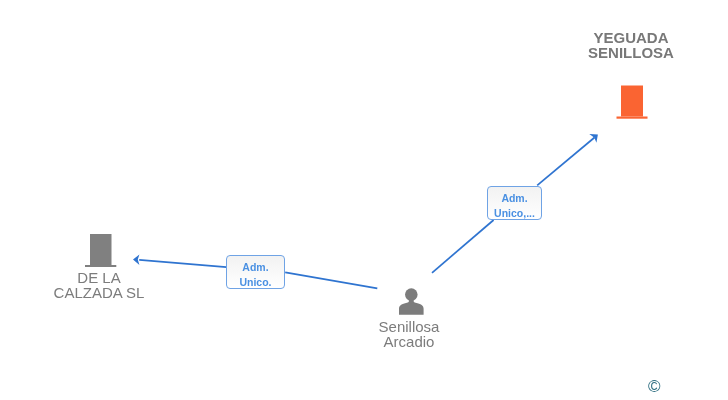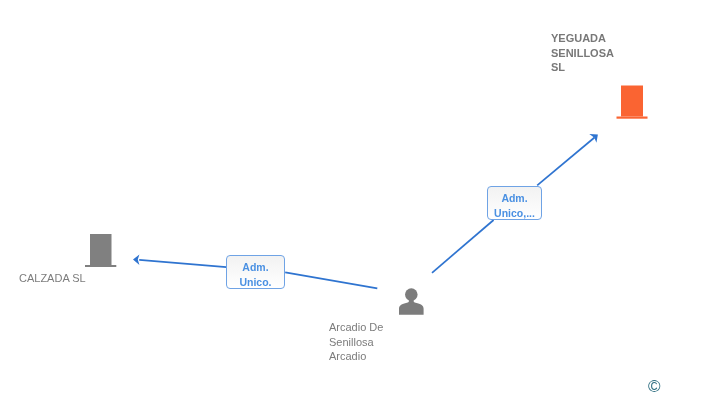--- a/index.html
+++ b/index.html
@@ -2,21 +2,21 @@
 <html><head>
 <meta charset="utf-8">
 <title>Empresia graph</title>
 <style>
   html,body{margin:0;padding:0;}
   body{width:728px;height:400px;background:#ffffff;overflow:hidden;
        font-family:"Liberation Sans",sans-serif;}
   #stage{position:relative;width:728px;height:400px;}
   svg.edges{position:absolute;left:0;top:0;width:728px;height:400px;}
   .node{position:absolute;}
-  .node-label{position:absolute;color:#7c7c7c;font-size:11px;line-height:14.7px;}
+  .node-label{position:absolute;text-align:center;color:#7c7c7c;font-size:15px;line-height:14.7px;}
   .node-label.bold{font-weight:bold;color:#787878;}
   .relbox{position:absolute;border:1.5px solid #6fa3e5;border-radius:4px;
           background:linear-gradient(#f2f2f2,#ffffff);
           color:#4a90e2;font-size:10.5px;font-weight:bold;text-align:center;
           line-height:15px;box-sizing:border-box;}
   .wm{position:absolute;}
 </style>
 </head>
 <body>
 
@@ -32,53 +32,52 @@
 
     <path d="M432 272.8 L493.6 220" stroke="#2f74d0" stroke-width="1.7" fill="none"></path>
 
     <path d="M537.2 185.3 L594.5 137.5" stroke="#2f74d0" stroke-width="1.7" fill="none"></path>
     <path d="M597.9 134.4 L589.3 133.9 L594.4 137.8 L596.4 142.8 Z" fill="#2f74d0"></path>
   </svg>
 
   <div class="node-label bold" style="left:551px;top:31px;width:160px;">
     <div>YEGUADA</div>
     <div>SENILLOSA</div>
-    <div>SL</div>
   </div>
   <div class="node" style="left:614px;top:85px;">
     <svg width="36" height="34" viewBox="0 0 36 34">
       <g fill="#fa6432">
         <rect x="7" y="0.5" width="22" height="31"></rect>
         <rect x="2.5" y="31.5" width="31" height="2.2"></rect>
       </g>
     </svg>
   </div>
 
   <div class="node" style="left:83px;top:234px;">
     <svg width="36" height="33" viewBox="0 0 36 33">
       <g fill="#808080">
         <rect x="7" y="0" width="21.5" height="31"></rect>
         <rect x="2" y="31" width="31.3" height="2"></rect>
       </g>
     </svg>
   </div>
   <div class="node-label" style="left:19px;top:271px;width:160px;">
+    <div>DE LA</div>
     <div>CALZADA SL</div>
   </div>
 
   <div class="node" style="left:398px;top:287px;">
     <svg width="28" height="28" viewBox="0 0 28 28">
       <g fill="#7c7c7c">
         <circle cx="13.3" cy="7.6" r="6.3"></circle>
         <path d="M1 27.7 v-6 c0-3 2-4.5 7-5.8 c3-0.8 3-1.2 3-3 h4.6 c0 1.8 0 2.2 3 3 c5 1.3 7 2.8 7 5.8 v6 Z"></path>
       </g>
     </svg>
   </div>
   <div class="node-label" style="left:329px;top:320px;width:160px;">
-    <div>Arcadio De</div>
     <div>Senillosa</div>
     <div>Arcadio</div>
   </div>
 
   <div class="relbox" style="left:487px;top:186px;width:55px;height:33.5px;padding-top:3.5px;">
     <div>Adm.</div>
     <div>Unico,...</div>
   </div>
 
   <div class="relbox" style="left:225.8px;top:255.3px;width:59.4px;height:34px;padding-top:3.5px;">

